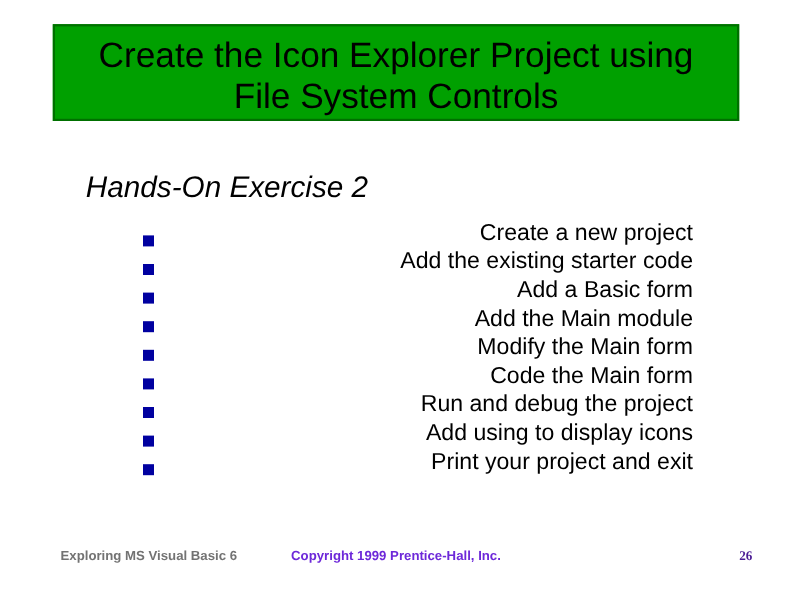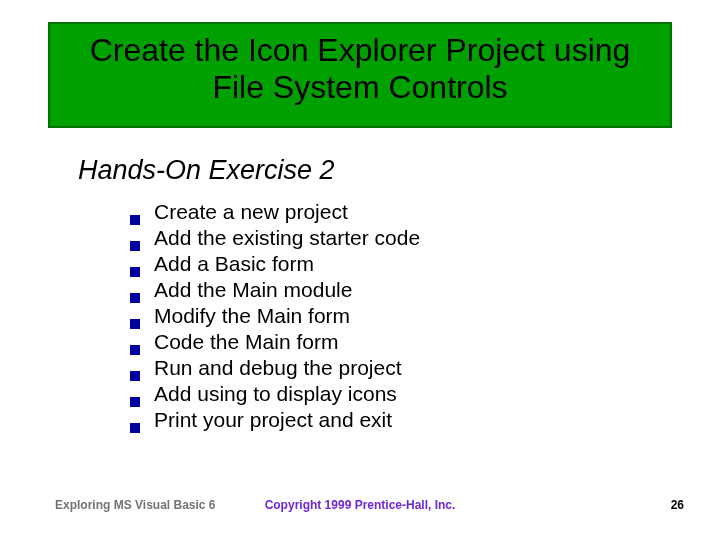--- a/index.html
+++ b/index.html
@@ -17,21 +17,21 @@
     height: 540px;
     box-sizing: border-box;
   }
   .title-box {
     position: absolute;
     left: 48px;
     top: 22px;
     width: 600px;
     background: #00a000;
     border: 2px solid #007000;
-    padding: 8px 10px 20px 10px;
+    padding: 8px 10px 2px 10px;
     text-align: center;
     color: #000000;
     font-size: 32px;
     line-height: 1.15;
     font-weight: 500;
   }
   .subtitle {
     position: absolute;
     left: 78px;
     top: 155px;
@@ -42,20 +42,21 @@
   .bullets {
     position: absolute;
     left: 130px;
     top: 200px;
     width: 500px;
   }
   .bullet-row {
     display: flex;
     align-items: baseline;
     margin-bottom: 2px;
+    justify-content: space-between;
   }
   .bullet-marker {
     width: 10px;
     height: 10px;
     background: #0000a0;
     display: inline-block;
     margin-right: 14px;
     flex: 0 0 auto;
     position: relative;
     top: 6px;
@@ -83,24 +84,24 @@
     text-align: center;
     font-family: Arial, Helvetica, sans-serif;
     font-size: 12px;
     font-weight: bold;
     color: #6d28d9;
   }
   .footer-right {
     position: absolute;
     right: 36px;
     top: 498px;
-    font-family: Liberation Sans, sans-serif;
+    font-family: Liberation Serif, serif;
     font-size: 12px;
     font-weight: bold;
-    color: #000000;
+    color: #4c1d95;
   }
 </style>
 </head>
 <body>
 
 <div class="slide">
 
   <div class="title-box">Create the Icon Explorer Project using File System Controls</div>
 
   <div class="subtitle">Hands-On Exercise 2</div>

